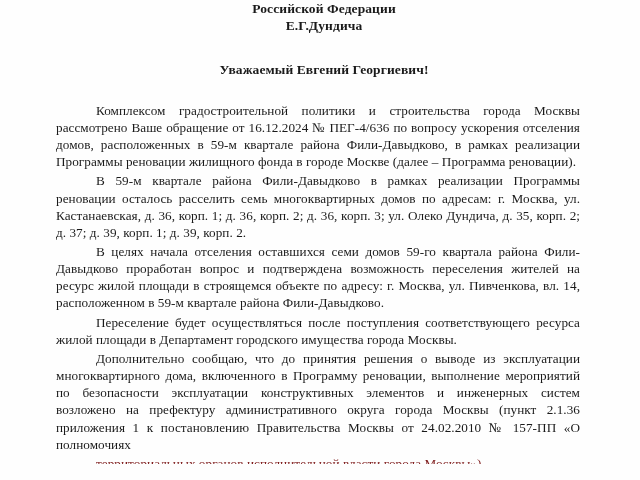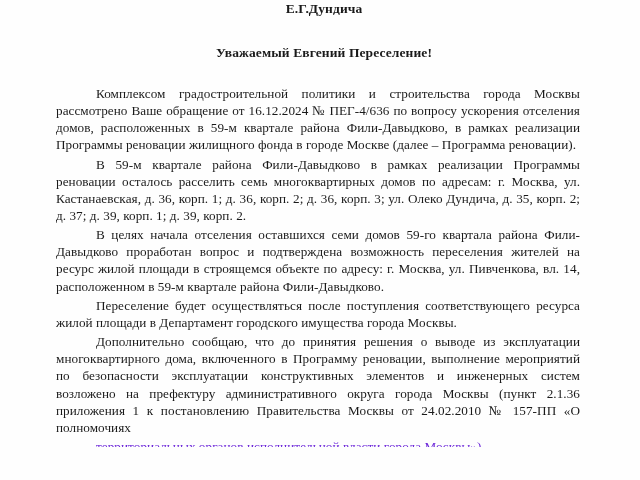--- a/index.html
+++ b/index.html
@@ -53,35 +53,36 @@
     font-size: 13.2px;
     line-height: 1.30;
     letter-spacing: 0.05px;
     hyphens: none;
   }
   p.para.wide {
     text-align: justify;
     word-spacing: 0.5px;
   }
   .last-clipped {
-    color: #6d28d9;
+    color: #7f1d1d;
     overflow: hidden;
     max-height: 9px;
   }
 </style>
 </head>
 <body>
 
 <div class="page">
 
   <div class="addressee">
+    <span class="line">Российской Федерации</span>
     <span class="line">Е.Г.Дундича</span>
   </div>
 
-  <div class="greeting">Уважаемый Евгений Переселение!</div>
+  <div class="greeting">Уважаемый Евгений Георгиевич!</div>
 
   <div class="body-text">
     <p class="para">Комплексом градостроительной политики и строительства города Москвы рассмотрено Ваше обращение от 16.12.2024 № ПЕГ-4/636 по вопросу ускорения отселения домов, расположенных в 59-м квартале района Фили-Давыдково, в рамках реализации Программы реновации жилищного фонда в городе Москве (далее – Программа реновации).</p>
     <p class="para">В 59-м квартале района Фили-Давыдково в рамках реализации Программы реновации осталось расселить семь многоквартирных домов по адресам: г. Москва, ул. Кастанаевская, д. 36, корп. 1; д. 36, корп. 2; д. 36, корп. 3; ул. Олеко Дундича, д. 35, корп. 2; д. 37; д. 39, корп. 1; д. 39, корп. 2.</p>
     <p class="para">В целях начала отселения оставшихся семи домов 59-го квартала района Фили-Давыдково проработан вопрос и подтверждена возможность переселения жителей на ресурс жилой площади в строящемся объекте по адресу: г. Москва, ул. Пивченкова, вл. 14, расположенном в 59-м квартале района Фили-Давыдково.</p>
     <p class="para">Переселение будет осуществляться после поступления соответствующего ресурса жилой площади в Департамент городского имущества города Москвы.</p>
     <p class="para wide">Дополнительно сообщаю, что до принятия решения о выводе из эксплуатации многоквартирного дома, включенного в Программу реновации, выполнение мероприятий по безопасности эксплуатации конструктивных элементов и инженерных систем возложено на префектуру административного округа города Москвы (пункт 2.1.36 приложения 1 к постановлению Правительства Москвы от 24.02.2010 № 157-ПП «О полномочиях</p>
     <p class="para last-clipped">территориальных органов исполнительной власти города Москвы»).</p>
   </div>
 

